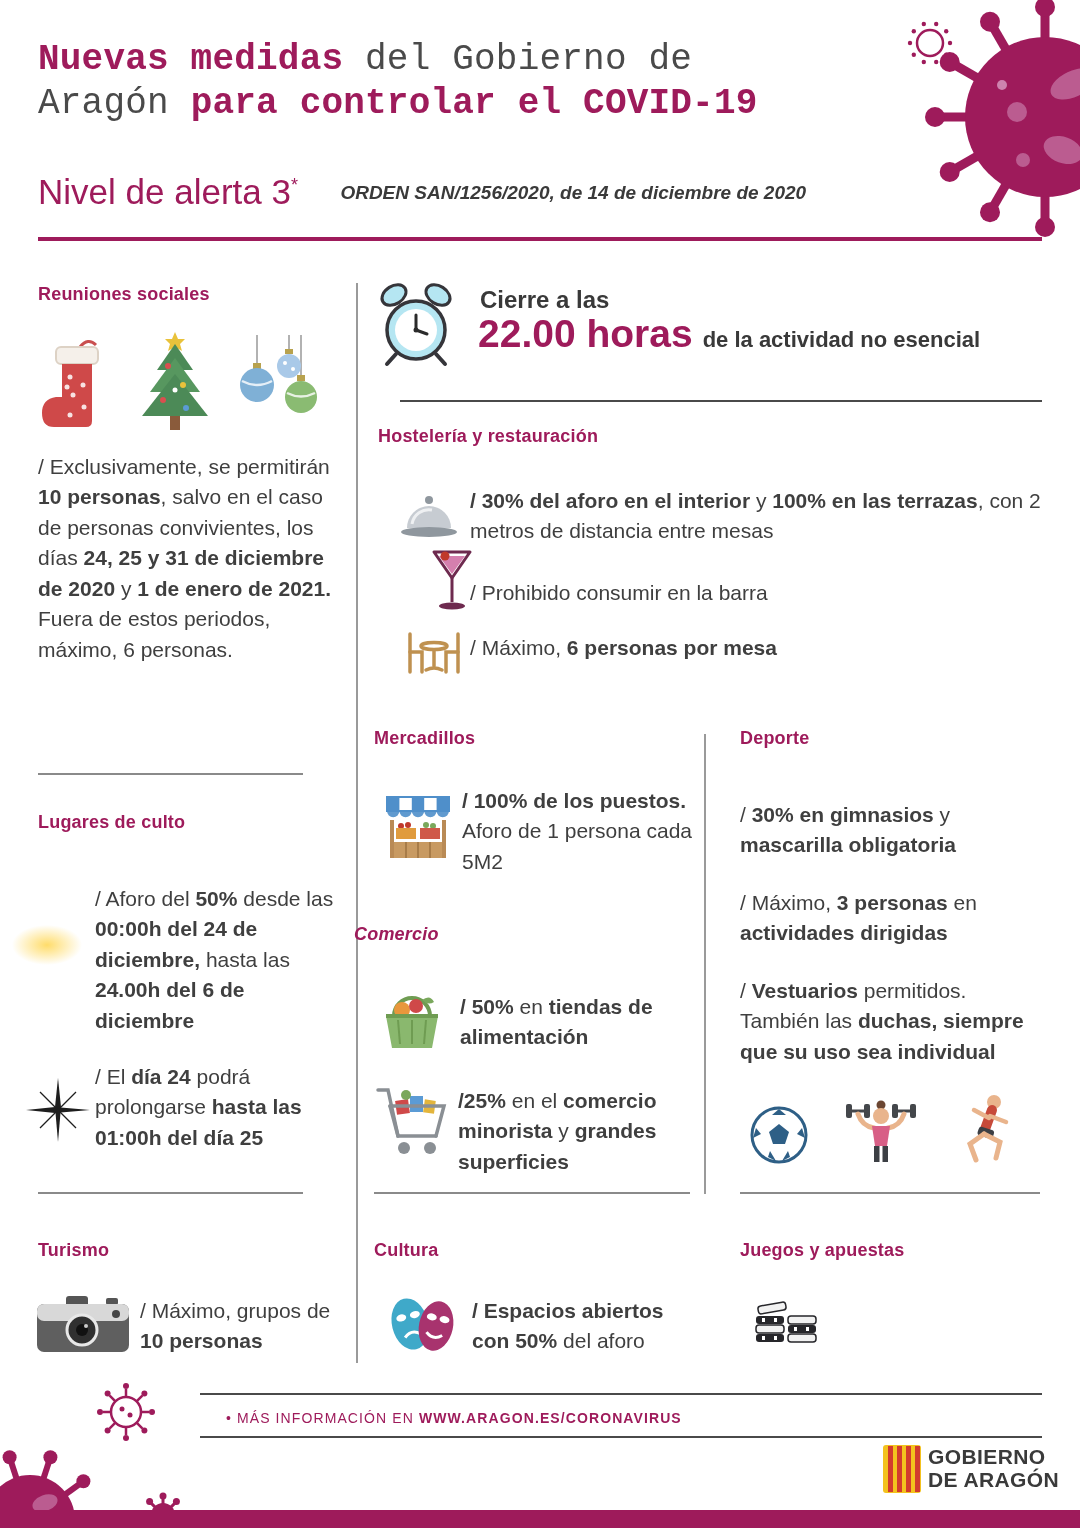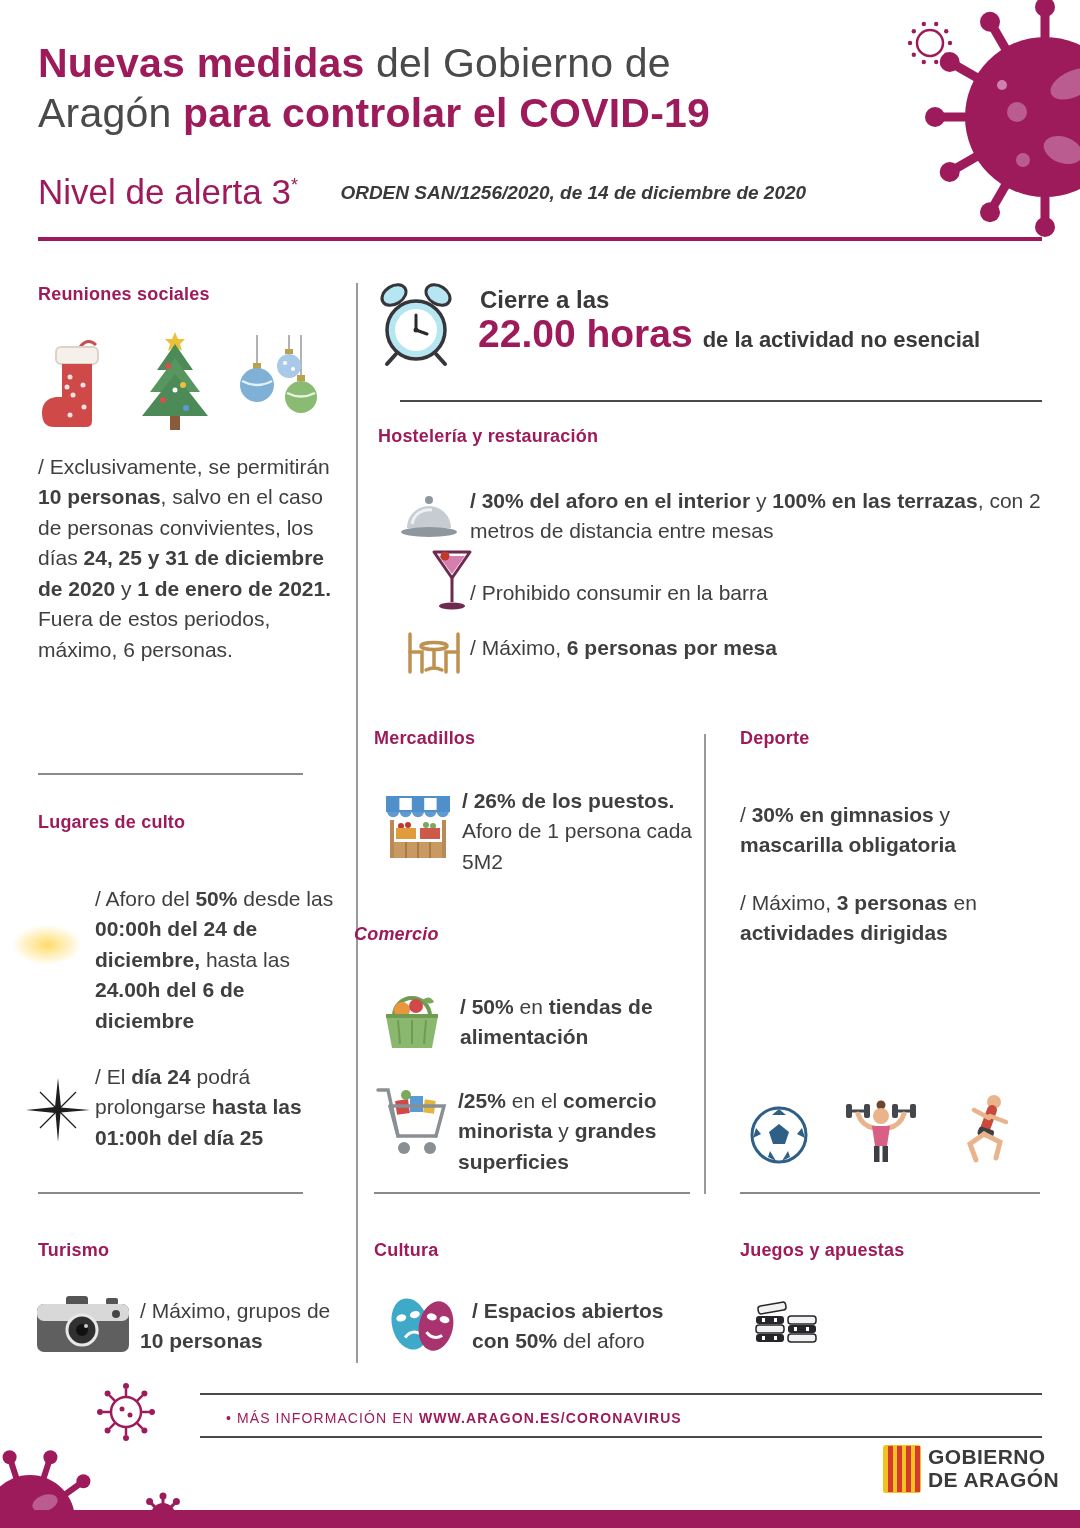--- a/index.html
+++ b/index.html
@@ -6,21 +6,21 @@
   :root { --accent:#9e1b5b; --text:#3f3f3f; }
   html,body { background:#ffffff; }
   .page {
     position:relative; width:1080px; height:1528px; background:#fff; overflow:hidden;
     font-family:"Liberation Sans", sans-serif; color:var(--text);
   }
   .abs { position:absolute; }
   .b  { font-weight:bold; }
   .ab { font-weight:bold; color:var(--accent); }
   .g  { color:#4a4a4a; }
-  .title { font-size:41px; line-height:1.22; letter-spacing:.2px; }
+  .title { font-size:36px; line-height:1.22; letter-spacing:.2px;font-family:Liberation Mono, monospace; }
   .alert-level { font-size:35px; color:var(--accent); }
   .alert-level sup { font-size:18px; }
   .order-ref { font-style:italic; font-weight:bold; font-size:19px; color:#3a3a3a; margin-left:38px; position:relative; top:-5px; }
   .sec-title { font-weight:bold; color:var(--accent); font-size:18px; letter-spacing:.2px; }
   .body { font-size:21px; line-height:1.45; color:var(--text); }
   .hr { background:#8a8a8a; height:1.5px; }
   .hr-dark { background:#4a4a4a; height:2px; }
   .vr { background:#9a9a9a; width:1.5px; }
   .accent-rule { background:var(--accent); height:3.5px; }
   .closure-intro { font-size:24px; font-weight:bold; color:#393939; }
@@ -256,21 +256,21 @@
       <circle cx="26" cy="33" r="3" fill="#c0392b"></circle>
     <circle cx="44" cy="33" r="3" fill="#7aa85c"></circle>
       <circle cx="51" cy="34" r="3" fill="#7aa85c"></circle>
     <rect x="14" y="36" width="20" height="11" fill="#e09b3d"></rect>
     <rect x="38" y="36" width="20" height="11" fill="#cf5949"></rect>
     <rect x="12" y="50" width="48" height="16" fill="#c89a62"></rect>
     <line x1="24" y1="50" x2="24" y2="66" stroke="#a87c48" stroke-width="2"></line>
     <line x1="36" y1="50" x2="36" y2="66" stroke="#a87c48" stroke-width="2"></line>
     <line x1="48" y1="50" x2="48" y2="66" stroke="#a87c48" stroke-width="2"></line>
   </svg>
-  <div class="abs body" style="left:462px; top:786px; width:238px;"><span class="b">/ </span><span class="b">26% de los puestos.</span><span> Aforo de 1 persona cada 5M2</span></div>
+  <div class="abs body" style="left:462px; top:786px; width:238px;"><span class="b">/ </span><span class="b">100% de los puestos.</span><span> Aforo de 1 persona cada 5M2</span></div>
 
   <div class="abs sec-title" style="left:354px; top:924px;font-style:italic;">Comercio</div>
 
   <svg class="abs" style="left:378px; top:986px;" width="68" height="66" viewBox="0 0 68 66">
     <path d="M16 30 A18 18 0 0 1 52 30" fill="none" stroke="#6f9c52" stroke-width="4"></path>
     <circle cx="24" cy="24" r="8" fill="#e8973c"></circle>
     <circle cx="38" cy="20" r="7" fill="#cf4949"></circle>
     <path d="M44 14 q8 -6 12 2 q-6 4 -12 -2" fill="#7aa85c"></path>
     <path d="M8 30 H60 L54 62 H14 Z" fill="#8ab86e"></path>
     <path d="M8 30 H60" stroke="#6f9c52" stroke-width="4"></path>
@@ -312,20 +312,21 @@
       <ellipse cx="63" cy="28" rx="5" ry="3.5" fill="#ffffff"></ellipse>
       <path d="M48 44 q8 7 16 0" stroke="#ffffff" stroke-width="3" fill="none"></path>
     </g>
   </svg>
   <div class="abs body" style="left:472px; top:1296px; width:228px;"><span class="b">/ Espacios abiertos con 50%</span><span> del aforo</span></div>
 
   <div class="abs sec-title" style="left:740px; top:728px;">Deporte</div>
 
   <div class="abs body" style="left:740px; top:800px; width:300px;"><span>/ </span><span class="b">30% en gimnasios</span><span> y </span><span class="b">mascarilla obligatoria</span></div>
   <div class="abs body" style="left:740px; top:888px; width:300px;"><span>/ Máximo, </span><span class="b">3 personas</span><span> en </span><span class="b">actividades dirigidas</span></div>
+  <div class="abs body" style="left:740px; top:976px; width:306px;"><span>/ </span><span class="b">Vestuarios</span><span> permitidos. También las </span><span class="b">duchas, siempre que su uso sea individual</span></div>
 
   <div class="abs icons-row" style="left:748px; top:1092px; gap:34px;">
     <svg width="62" height="62" viewBox="0 0 62 62">
       <circle cx="31" cy="31" r="27" fill="#ffffff" stroke="#2e5f86" stroke-width="3"></circle>
       <polygon points="31,20 41,28 37,40 25,40 21,28" fill="#2e5f86"></polygon>
       <polygon points="31,5 38,11 24,11" fill="#2e5f86"></polygon>
       <polygon points="54,24 57,34 49,30" fill="#2e5f86"></polygon>
       <polygon points="8,24 5,34 13,30" fill="#2e5f86"></polygon>
       <polygon points="42,53 34,57 40,47" fill="#2e5f86"></polygon>
       <polygon points="20,53 28,57 22,47" fill="#2e5f86"></polygon>

